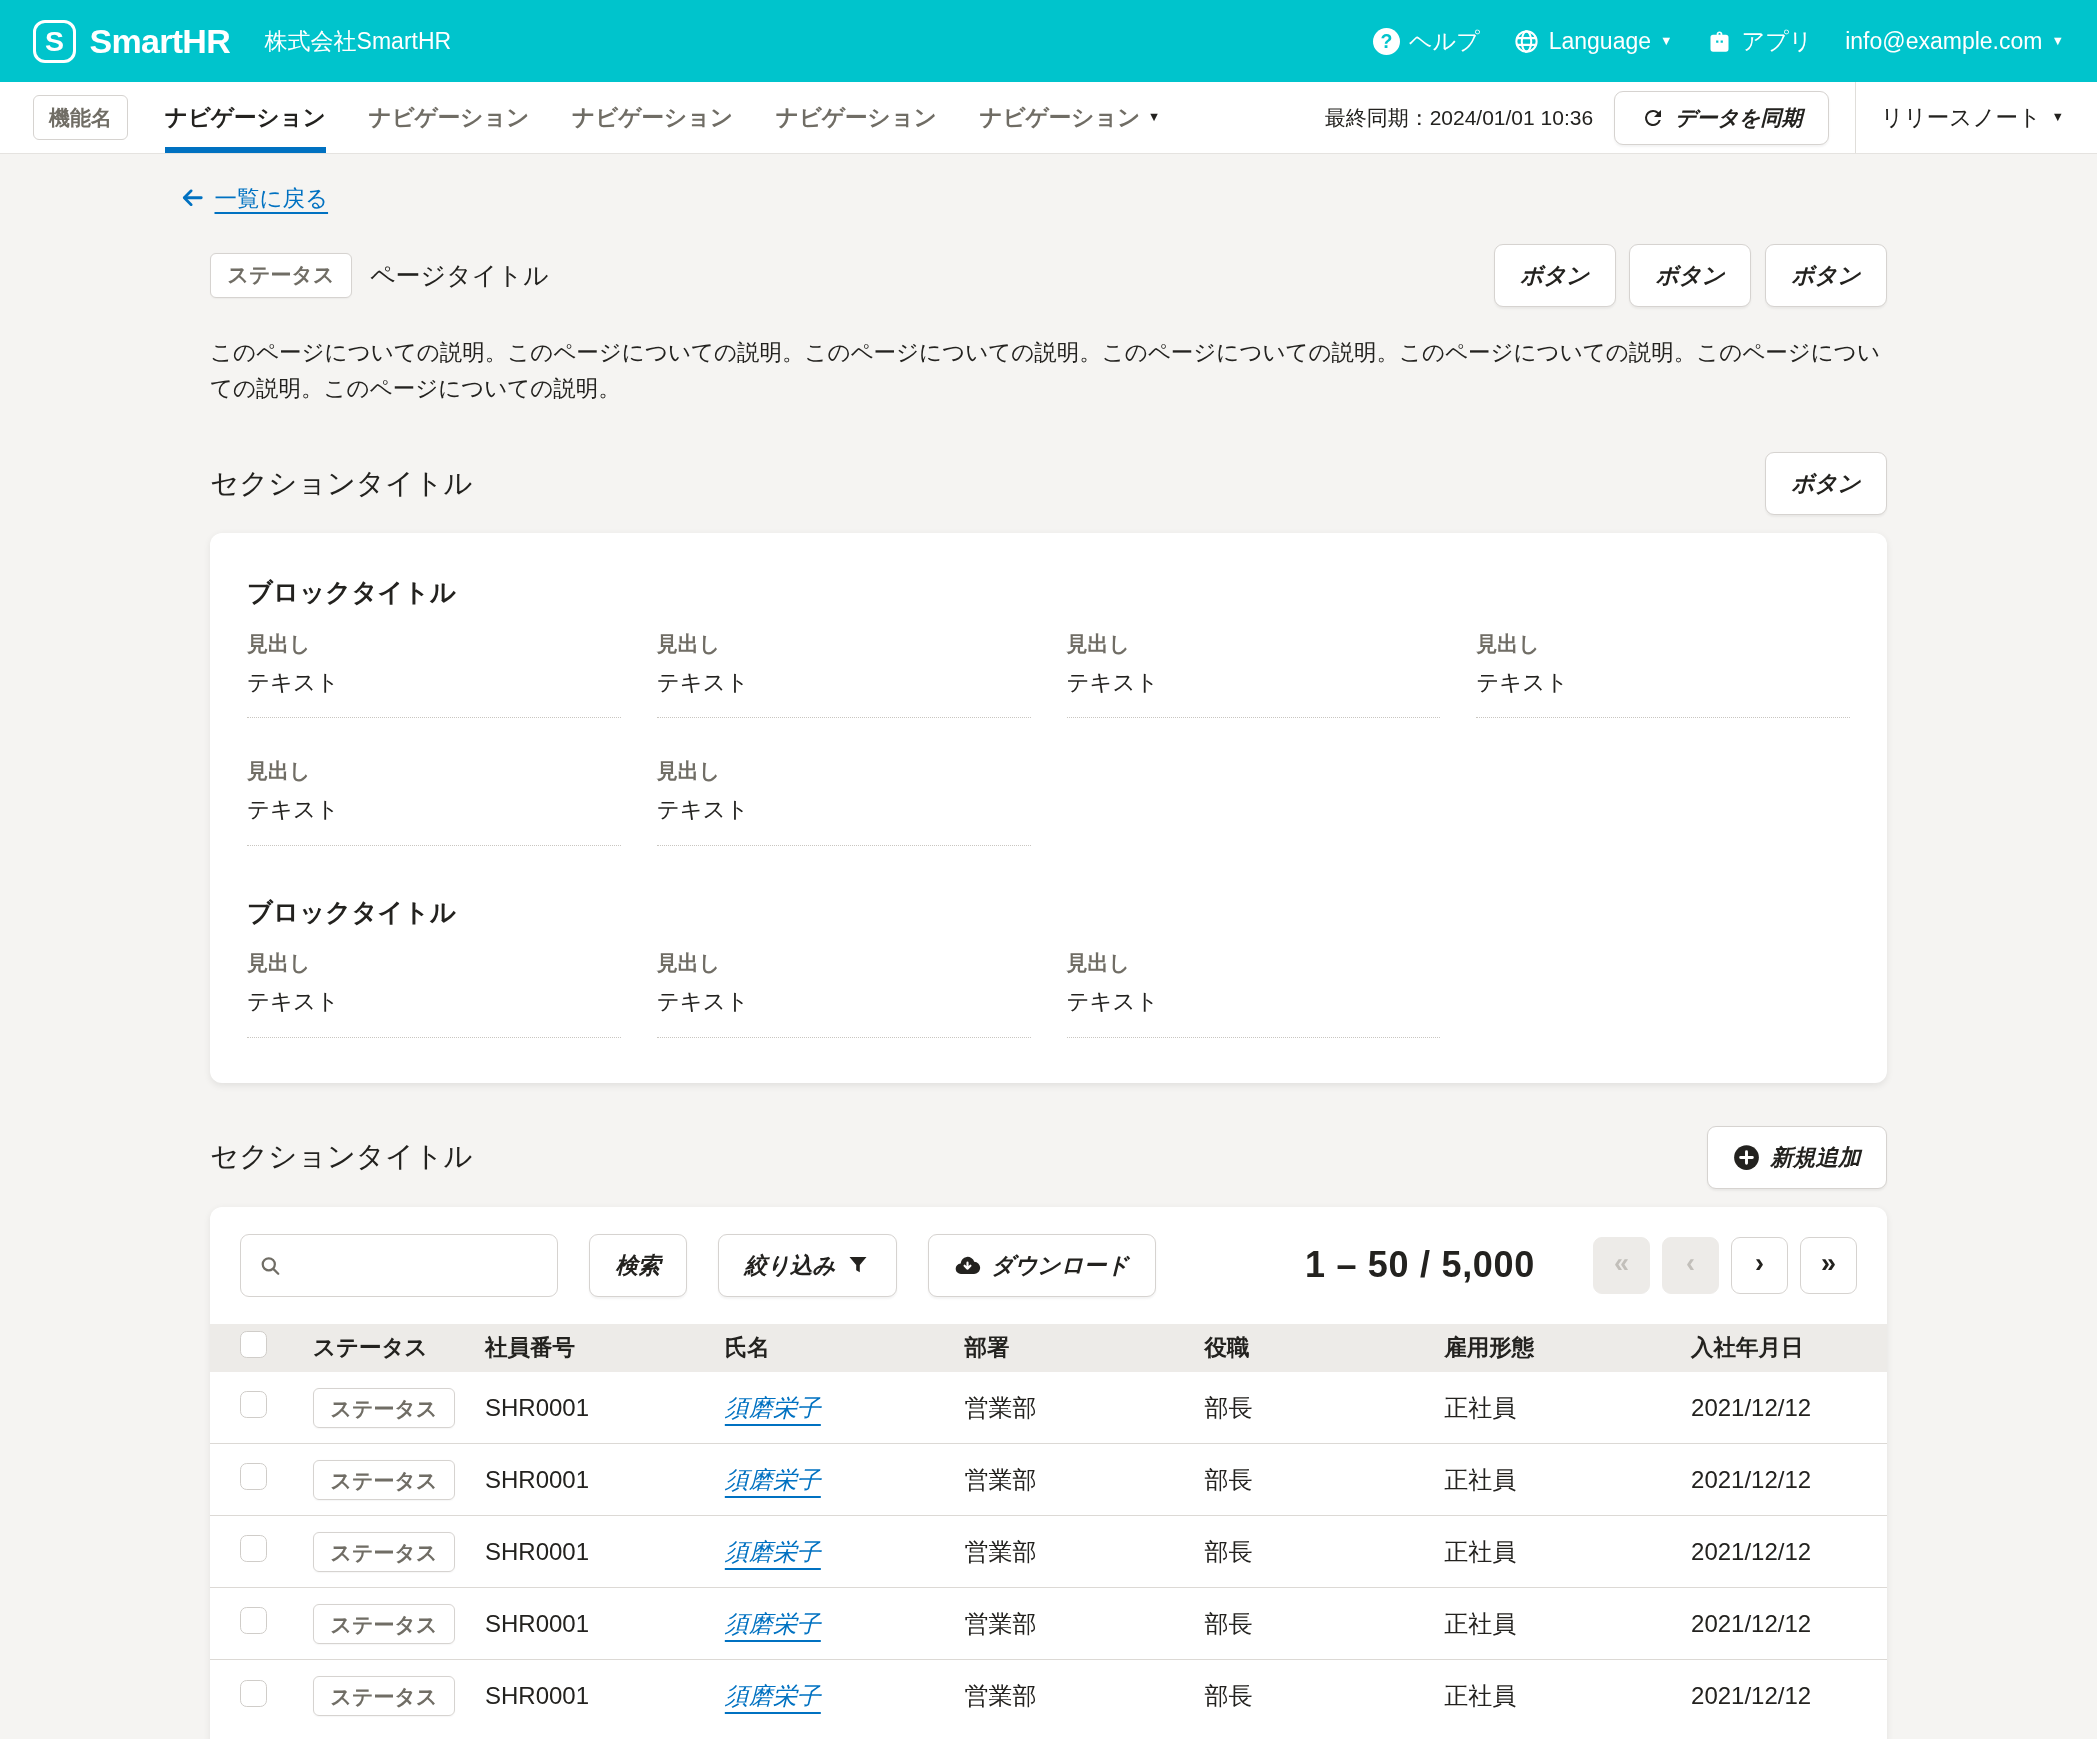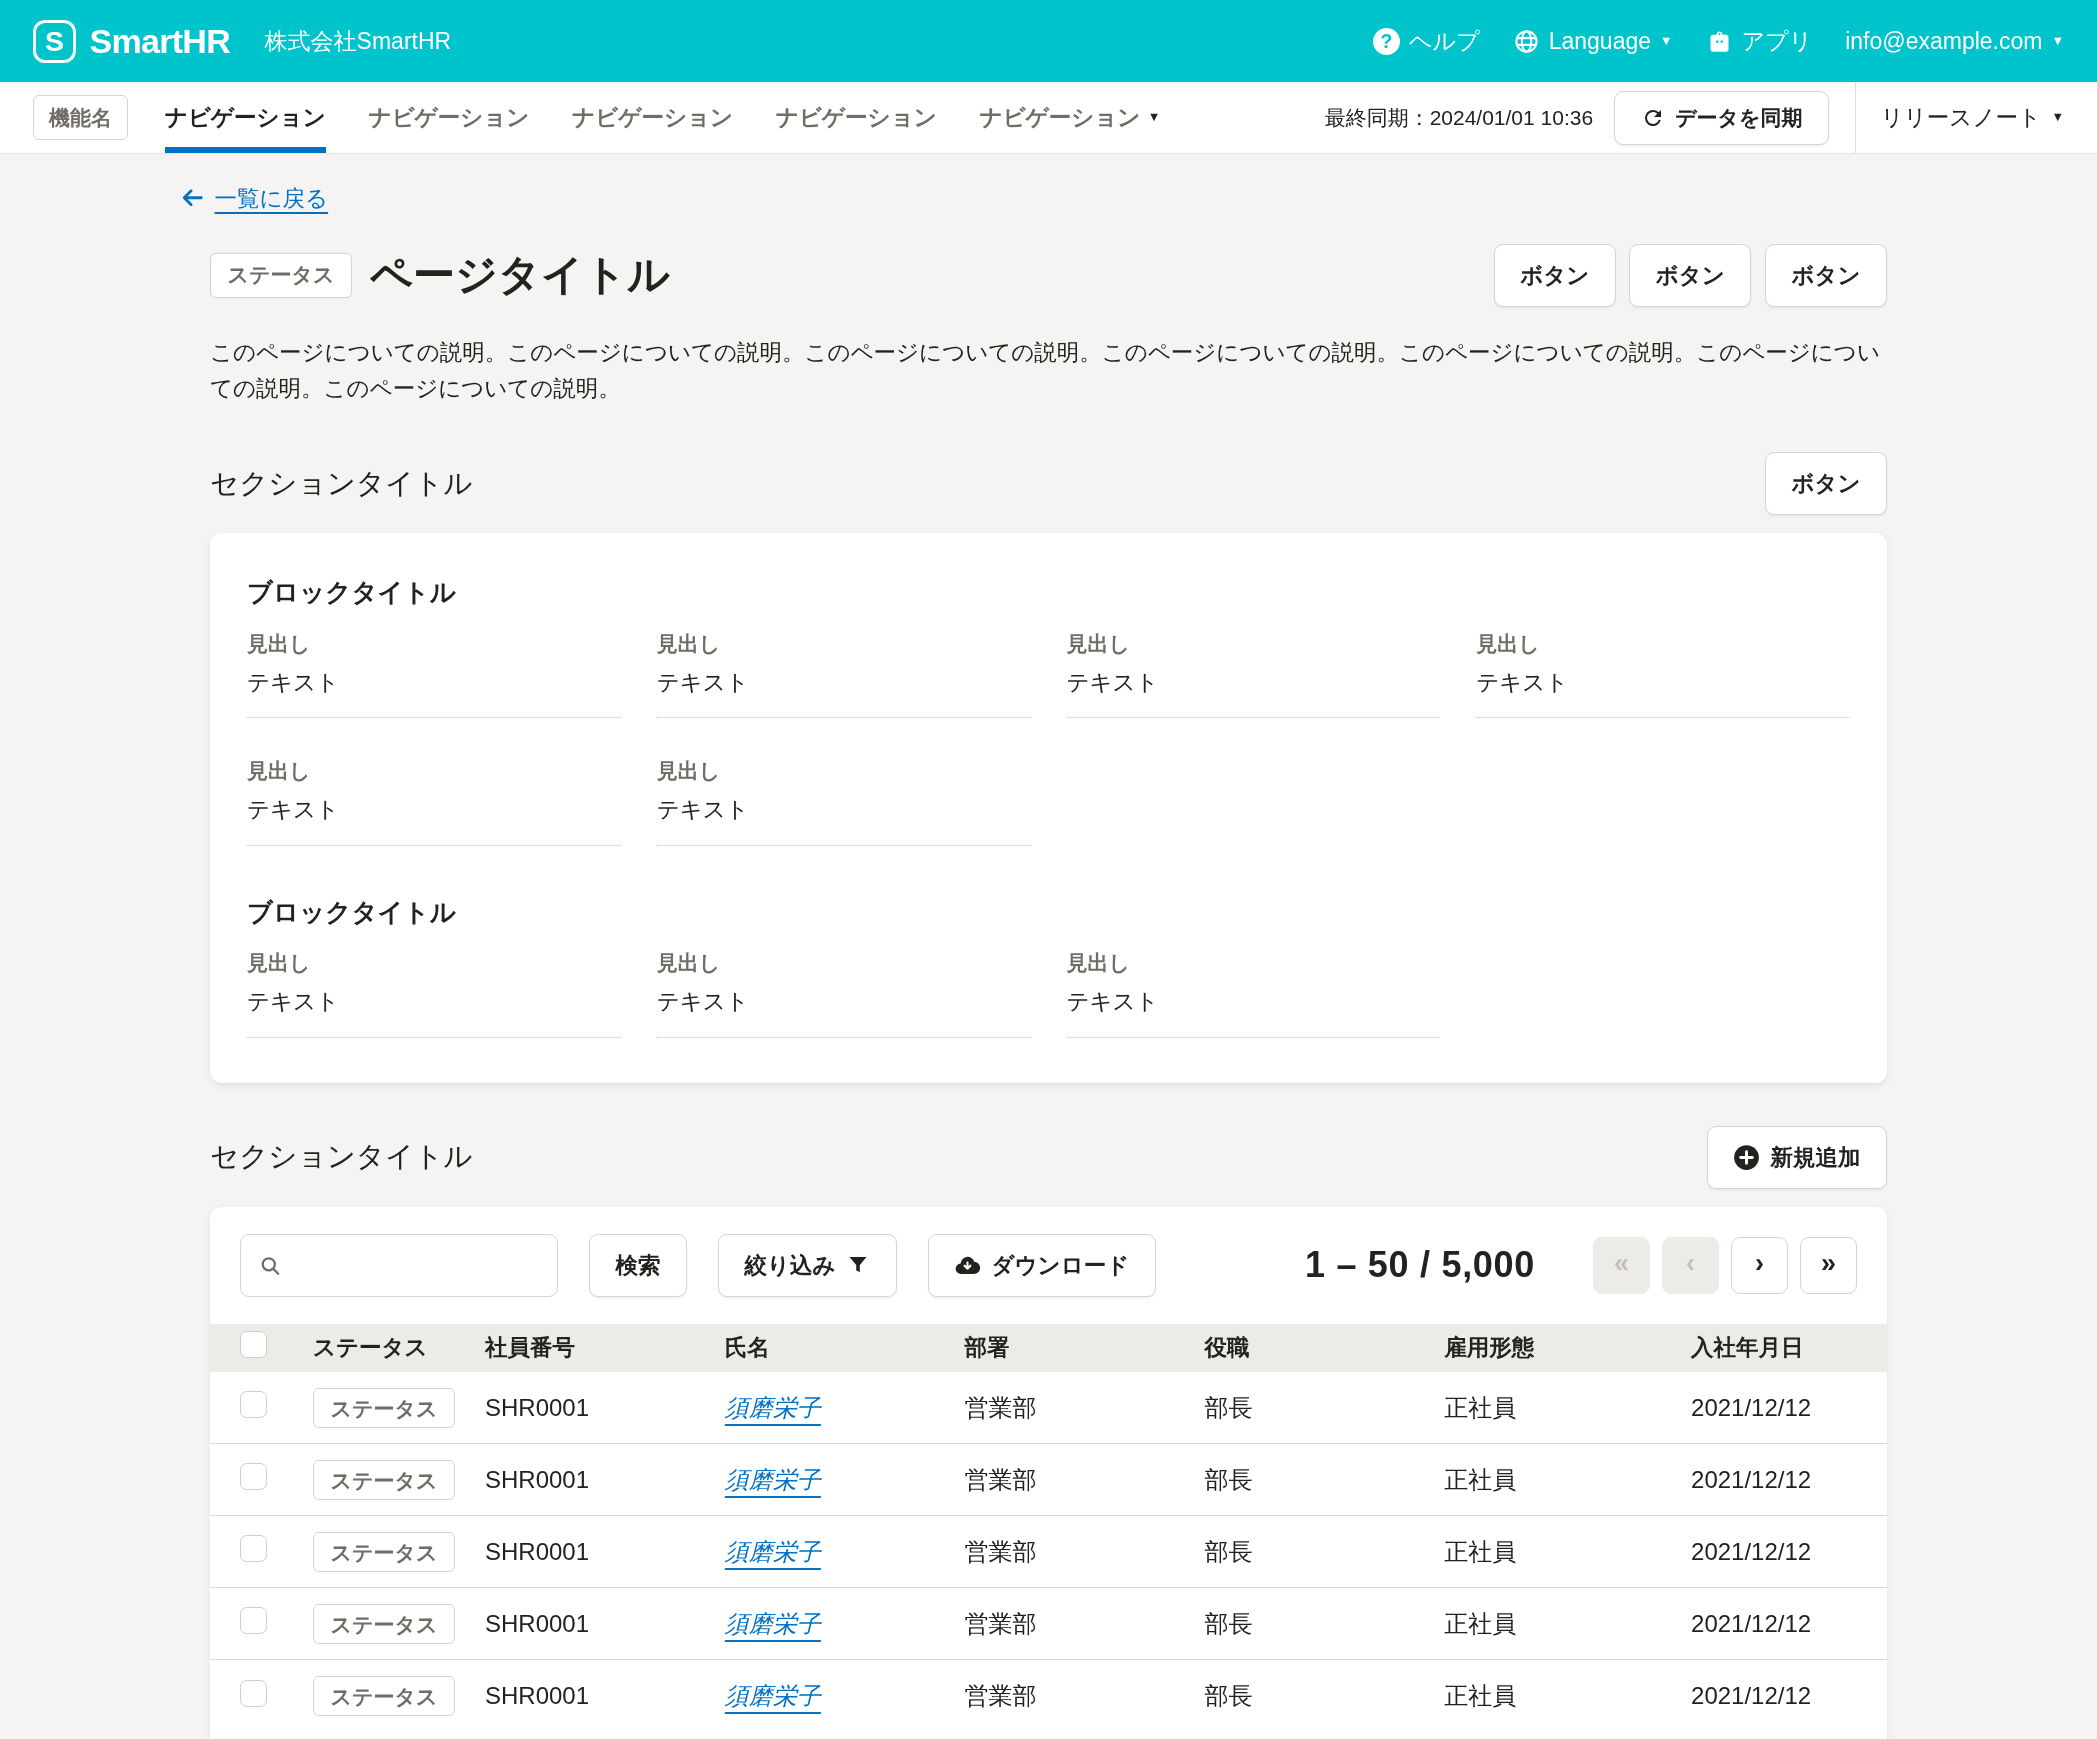--- a/index.html
+++ b/index.html
@@ -48,39 +48,39 @@
   .navi-item.active { color:#23221f; }
   .navi-item.active::after {
     content:""; position:absolute; left:0; right:0; bottom:0; height:6px; background:#0071c1;
   }
   .navi-right { margin-left:auto; display:flex; align-items:center; gap:21px; }
   .sync-label { font-size:21px; color:#23221f; }
   .btn {
     display:inline-flex; align-items:center; justify-content:flex-end; gap:10.5px;
     background:#fff; border:0.7px solid #d6d3d0; border-radius:9px;
     height:63px; padding:0 25.5px; font-size:22.5px; font-weight:bold; color:#23221f;
-    font-family:inherit; cursor:pointer; box-shadow:0 1.5px 2.2px rgba(0,0,0,0.05);
+    font-family:inherit; cursor:pointer; box-shadow:0 1.5px 2.2px rgba(0,0,0,0.05);font-style:italic;
   }
   .btn-sync { height:54px; font-size:21px; }
   .navi-divider { width:0.7px; background:#e0deda; align-self:stretch; margin:0 4.5px; }
   .release-note { display:flex; align-items:center; gap:10.5px; font-size:22.5px; cursor:pointer; }
   
   .main { padding:28.5px 210px 0; }
   .back-link {
     display:inline-flex; align-items:center; gap:9px; margin-left:-30px;
     color:#0071c1; font-size:22.5px; text-decoration:underline;
     text-underline-offset:6px; cursor:pointer;
   }
   .title-row { display:flex; align-items:center; margin-top:30px; gap:18px; }
   .status-badge {
     background:#fff; border:0.7px solid #d6d3d0; border-radius:6px;
     padding:7.5px 16.5px; font-size:21px; font-weight:bold; color:#706d65;
     box-shadow:0 0.7px 1.5px rgba(0,0,0,0.04); white-space:nowrap;
   }
-  .page-title { font-size:42px; font-weight:bold; }
+  .page-title { font-size:25px; font-weight:normal; }
   .title-actions { margin-left:auto; display:flex; gap:13.5px; }
   .page-desc { margin-top:28.5px; font-size:22.5px; line-height:1.6; max-width:1678px; }
   .section-head { display:flex; align-items:center; margin-top:45px; }
   .section-title { font-size:28.5px; font-weight:normal; }
   .section-actions { margin-left:auto; }
   .card {
     background:#fff; border-radius:12px; box-shadow:0 2.2px 7.5px rgba(0,0,0,0.08);
     margin-top:18px;
   }
   .card-inner { padding:42px 37px 45px; }

